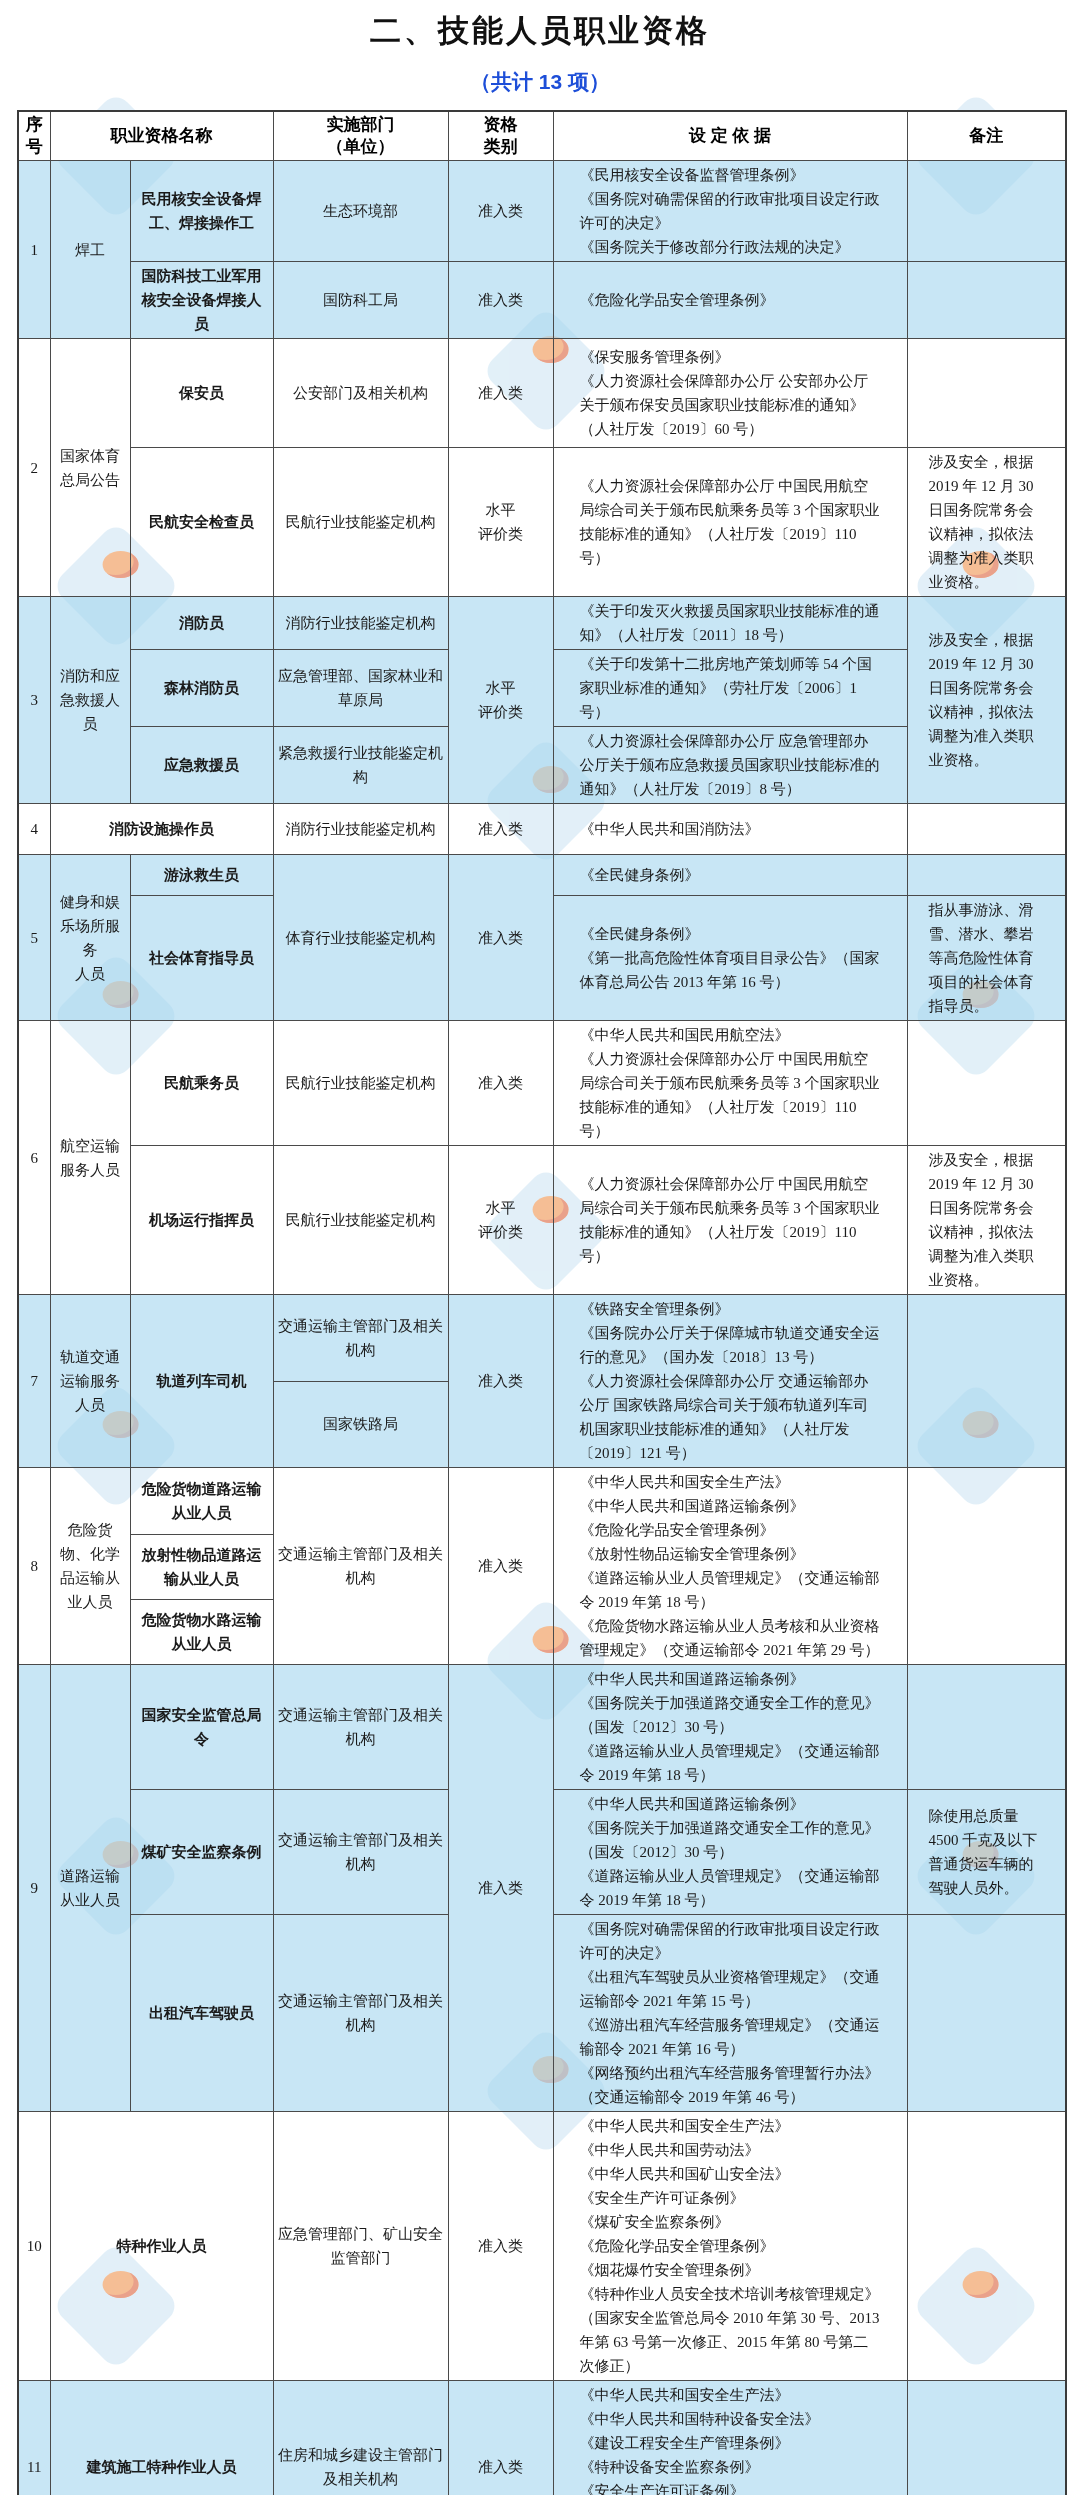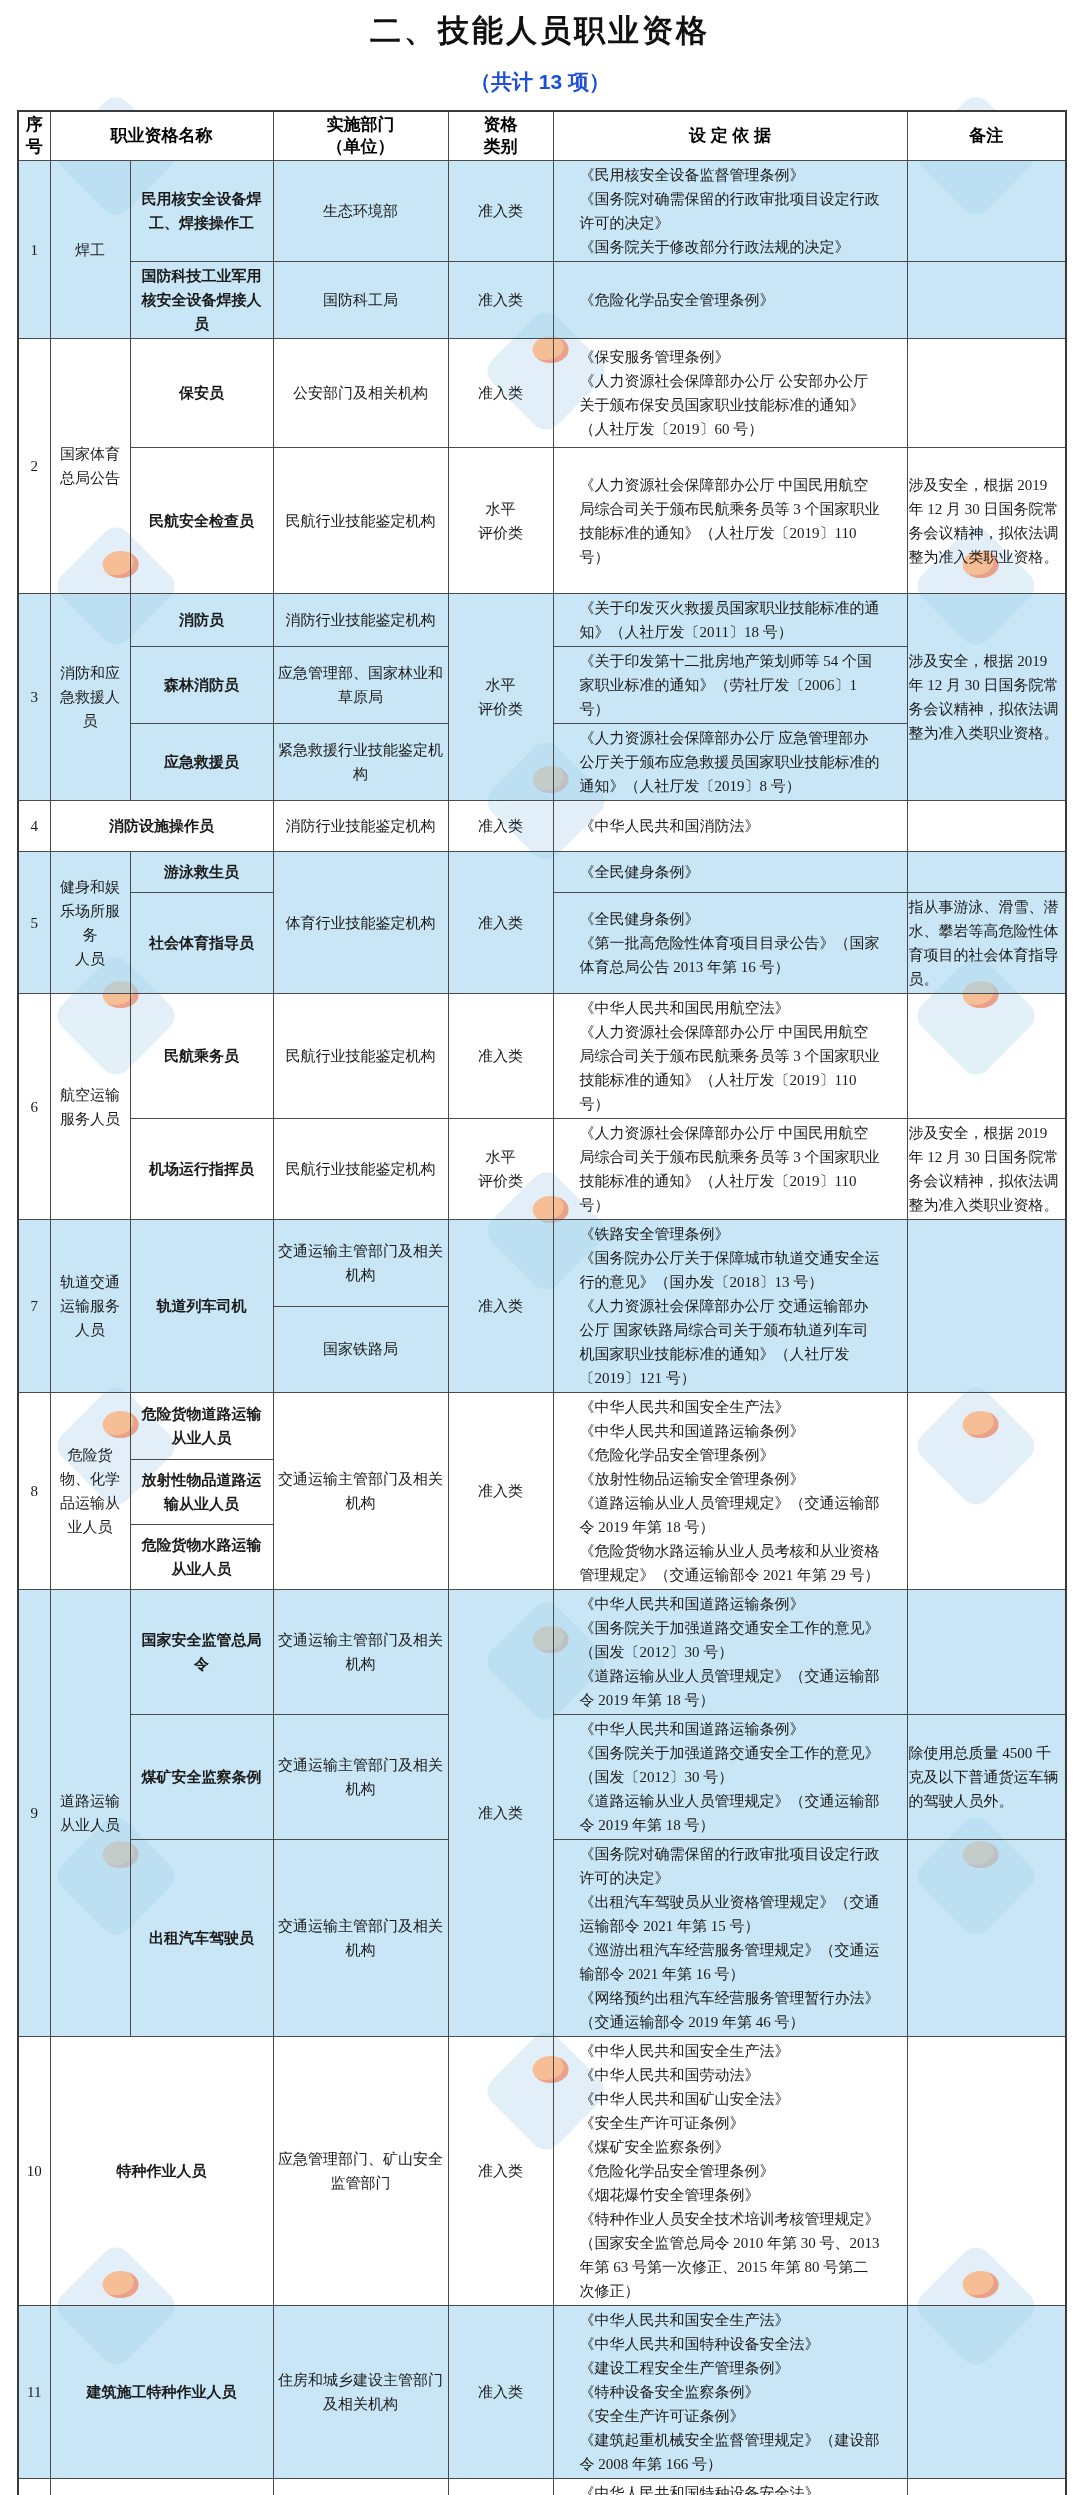--- a/index.html
+++ b/index.html
@@ -17,21 +17,21 @@
       box-shadow:inset -5px -3px 0 0 #d8552e;}
   table.qual{position:relative;z-index:1;border-collapse:collapse;table-layout:fixed;
       width:1048px;margin:14px 0 0 17px;border:2px solid #3a3a3a;}
   td,th{border:1px solid #4a4a4a;vertical-align:middle;overflow:hidden;}
   th{font-family:"Liberation Sans","DejaVu Sans",sans-serif;font-weight:bold;font-size:17px;
      color:#000;text-align:center;white-space:pre-line;line-height:22px;padding:2px;}
   td{font-size:15px;line-height:24px;text-align:center;white-space:pre-line;padding:2px 4px;}
   td.group{padding:2px 3px;}
   td.name{padding:2px 6px;font-weight:bold;}
   td.basis{text-align:left;padding:2px 26px;}
-  td.remark{text-align:left;padding:2px 1px;}
+  td.remark{text-align:left;padding:2px 21px;}
   tr.blue td{background:rgba(164,214,238,0.60);}
   .hdr th{background:#ffffff;}
 </style>
 </head>
 <body>
 
 <div class="wm-layer">
   <div class="wm" style="left:70px;top:110px"></div>
   <div class="wm" style="left:930px;top:110px"></div>
   <div class="wm" style="left:500px;top:325px"></div>

